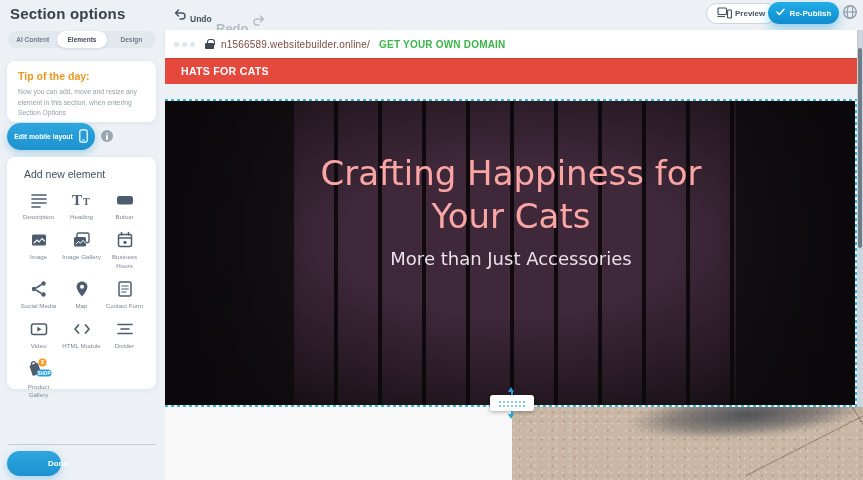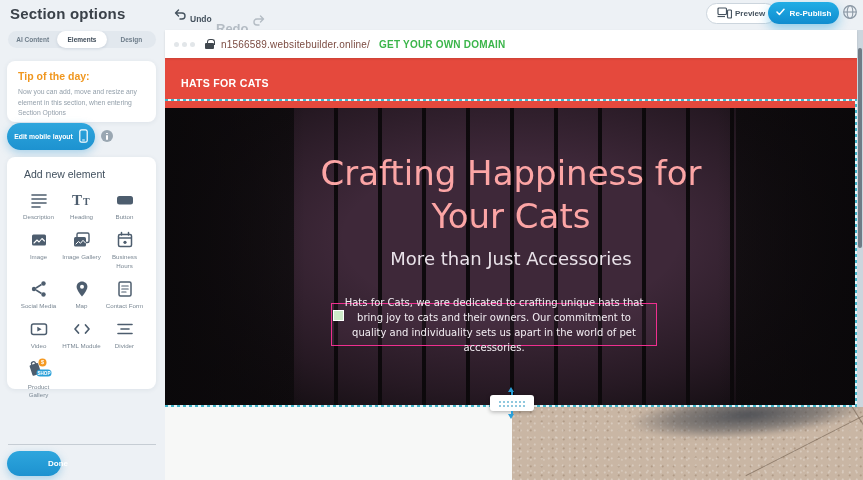--- a/index.html
+++ b/index.html
@@ -58,21 +58,21 @@
   .browser-bar { left:165px; top:30px; width:692px; height:28px; background:#fff; display:flex; align-items:center; padding-left:6px;
     box-shadow:0 1px 2px rgba(0,0,0,.12); z-index:2; }
   .dot { width:5px; height:5px; border-radius:50%; background:#e2e6e9; margin-left:3px; }
   .lock { position:relative; width:9px; height:10px; margin-left:10px; }
   .lock::before { content:""; position:absolute; left:1.5px; top:0; width:6px; height:5px; border:1.3px solid #41484f; border-bottom:none; border-radius:3px 3px 0 0; }
   .lock::after { content:""; position:absolute; left:0; top:4px; width:9px; height:6px; background:#41484f; border-radius:1px; }
   .url-text { margin-left:7px; font-size:10px; color:#7b4b41; letter-spacing:.2px; }
   .domain-link { margin-left:9px; font-size:10px; font-weight:bold; color:#3bb54a; letter-spacing:.2px; cursor:pointer; }
 
   
-  .site-header { left:165px; top:58px; width:692px; height:50px; background:#e5493d; display:flex; align-items:center; z-index:1;gap:16px; }
+  .site-header { left:165px; top:58px; width:692px; height:26px; background:#e5493d; display:flex; align-items:center; z-index:1;gap:16px; }
   .site-logo { margin-left:16px; color:#fff; font-size:11.5px; font-weight:bold; letter-spacing:.3px; transform:scaleX(.92); transform-origin:left; }
   .site-nav { margin-left:auto; margin-right:22px; display:flex; align-items:center; gap:17px; }
   .nav-item { color:#fff; font-size:7.5px; cursor:pointer; padding-bottom:3px; }
   .nav-item.active { border-bottom:1px solid #fff; }
   .nav-more { width:8px; height:1.5px; background:#fff; cursor:pointer; }
 
   .hero { left:165px; top:100px; width:692px; height:306px; background:#161115; overflow:hidden; }
   .tiles { position:absolute; left:129px; top:0; width:442px; height:306px;
     background-color:#0e0a0d;
     background-image:
@@ -362,24 +362,20 @@
 
 <div class="abs site-header">
   <div class="site-logo">HATS FOR CATS</div>
 </div>
 
 <div class="abs hero">
   <div class="tiles"></div>
   <div class="vignette"></div>
   <div class="hero-heading">Crafting Happiness for Your Cats</div>
   <div class="hero-subheading">More than Just Accessories</div>
-  <div class="hero-textbox">
-    <div class="sel-handle"></div>
-    <div class="hero-body">Hats for Cats, we are dedicated to crafting unique hats that bring joy to cats and their owners. Our commitment to quality and individuality sets us apart in the world of pet accessories.</div>
-  </div>
 </div>
 
 <div class="abs dash-h" style="left:165px; top:99px; width:692px;"></div>
 <div class="abs dash-h" style="left:165px; top:405px; width:692px;"></div>
 <div class="abs dash-v" style="left:855px; top:99px; height:308px;"></div>
 
 <div class="abs next-left"></div>
 <div class="abs carpet">
   <div class="carpet-shadow"></div>
   <div class="seam1"></div>

